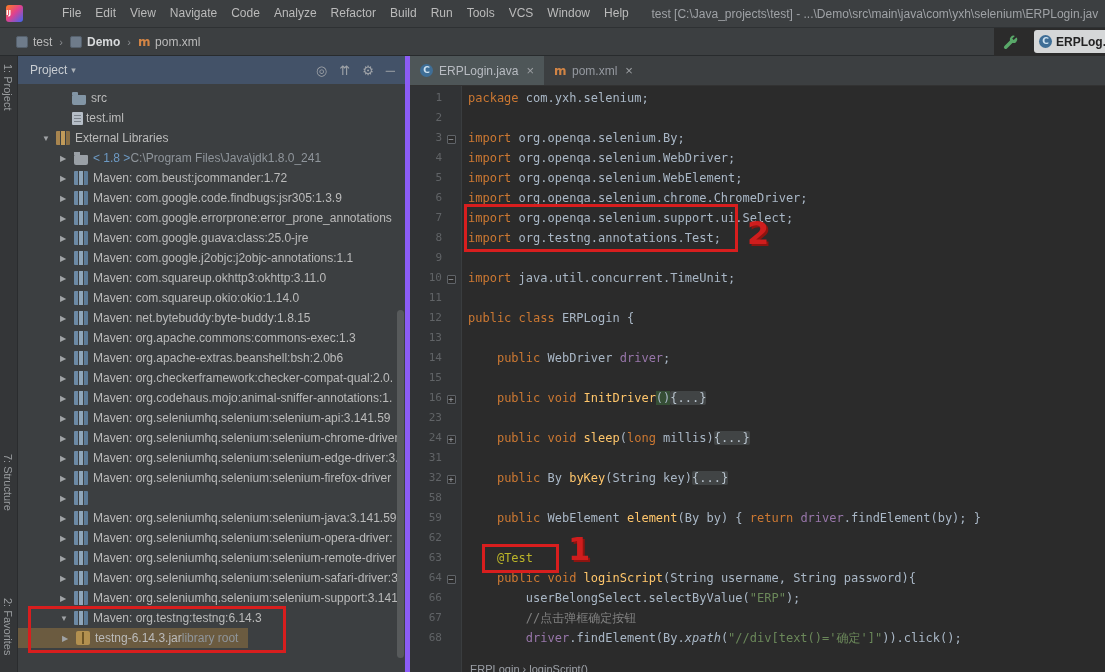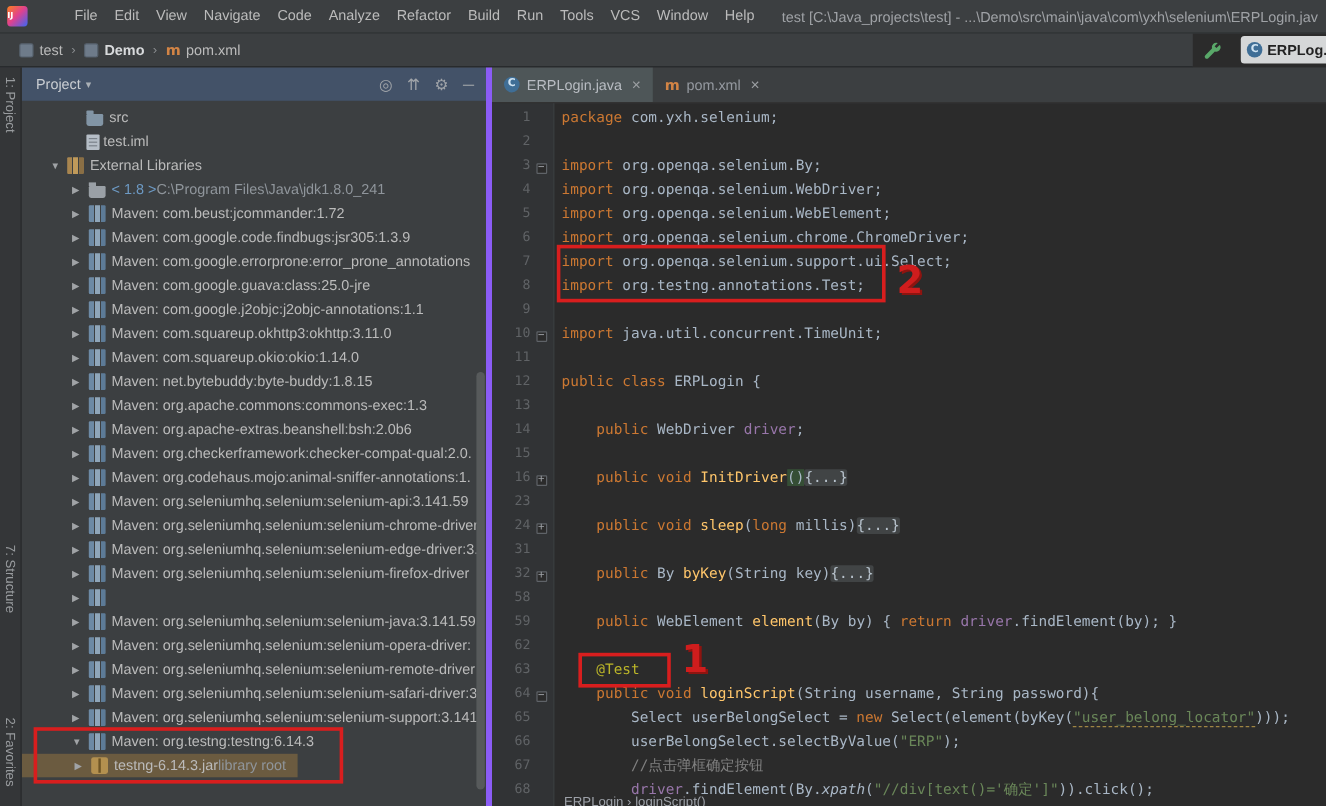--- a/index.html
+++ b/index.html
@@ -429,21 +429,20 @@
         <div class="cl"><span class="gut"><span class="ln">16</span><span class="fm"><span class="fm-box">+</span></span></span><span class="ct"><span class="sg-p">    </span><span class="sg-k">public void </span><span class="sg-m">InitDriver</span><span class="sg-hl">()</span><span class="sg-fd">{...}</span></span></div>
         <div class="cl"><span class="gut"><span class="ln">23</span><span class="fm"></span></span><span class="ct"></span></div>
         <div class="cl"><span class="gut"><span class="ln">24</span><span class="fm"><span class="fm-box">+</span></span></span><span class="ct"><span class="sg-p">    </span><span class="sg-k">public void </span><span class="sg-m">sleep</span><span class="sg-p">(</span><span class="sg-k">long</span><span class="sg-p"> millis)</span><span class="sg-fd">{...}</span></span></div>
         <div class="cl"><span class="gut"><span class="ln">31</span><span class="fm"></span></span><span class="ct"></span></div>
         <div class="cl"><span class="gut"><span class="ln">32</span><span class="fm"><span class="fm-box">+</span></span></span><span class="ct"><span class="sg-p">    </span><span class="sg-k">public </span><span class="sg-p">By </span><span class="sg-m">byKey</span><span class="sg-p">(String key)</span><span class="sg-fd">{...}</span></span></div>
         <div class="cl"><span class="gut"><span class="ln">58</span><span class="fm"></span></span><span class="ct"></span></div>
         <div class="cl"><span class="gut"><span class="ln">59</span><span class="fm"></span></span><span class="ct"><span class="sg-p">    </span><span class="sg-k">public </span><span class="sg-p">WebElement </span><span class="sg-m">element</span><span class="sg-p">(By by) { </span><span class="sg-k">return </span><span class="sg-f">driver</span><span class="sg-p">.findElement(by); }</span></span></div>
         <div class="cl"><span class="gut"><span class="ln">62</span><span class="fm"></span></span><span class="ct"></span></div>
         <div class="cl"><span class="gut"><span class="ln">63</span><span class="fm"></span></span><span class="ct"><span class="sg-p">    </span><span class="sg-a">@Test</span></span></div>
         <div class="cl"><span class="gut"><span class="ln">64</span><span class="fm"><span class="fm-box">−</span></span></span><span class="ct"><span class="sg-p">    </span><span class="sg-k">public void </span><span class="sg-m">loginScript</span><span class="sg-p">(String username, String password){</span></span></div>
-        <div class="cl"><span class="gut"><span class="ln">65</span><span class="fm"></span></span><span class="ct"><span class="sg-p">        Select userBelongSelect = </span><span class="sg-k">new </span><span class="sg-p">Select(element(byKey(</span><span class="sg-su">"user_belong_locator"</span><span class="sg-p">)));</span></span></div>
         <div class="cl"><span class="gut"><span class="ln">66</span><span class="fm"></span></span><span class="ct"><span class="sg-p">        userBelongSelect.selectByValue(</span><span class="sg-s">"ERP"</span><span class="sg-p">);</span></span></div>
         <div class="cl"><span class="gut"><span class="ln">67</span><span class="fm"></span></span><span class="ct"><span class="sg-c">        //点击弹框确定按钮</span></span></div>
         <div class="cl"><span class="gut"><span class="ln">68</span><span class="fm"></span></span><span class="ct"><span class="sg-p">        </span><span class="sg-f">driver</span><span class="sg-p">.findElement(By.</span><span class="sg-it">xpath</span><span class="sg-p">(</span><span class="sg-s">"//div[text()='确定']"</span><span class="sg-p">)).click();</span></span></div>
       </div>
     <div class="ed-bc">ERPLogin › loginScript()</div>
   </div>
 
   <div class="rbox" style="left:464px; top:204px; width:274px; height:48px;"></div>
   <div class="rnum" style="left:747px; top:217px;">2</div>
   <div class="rbox" style="left:482px; top:544px; width:77px; height:29px;"></div>

